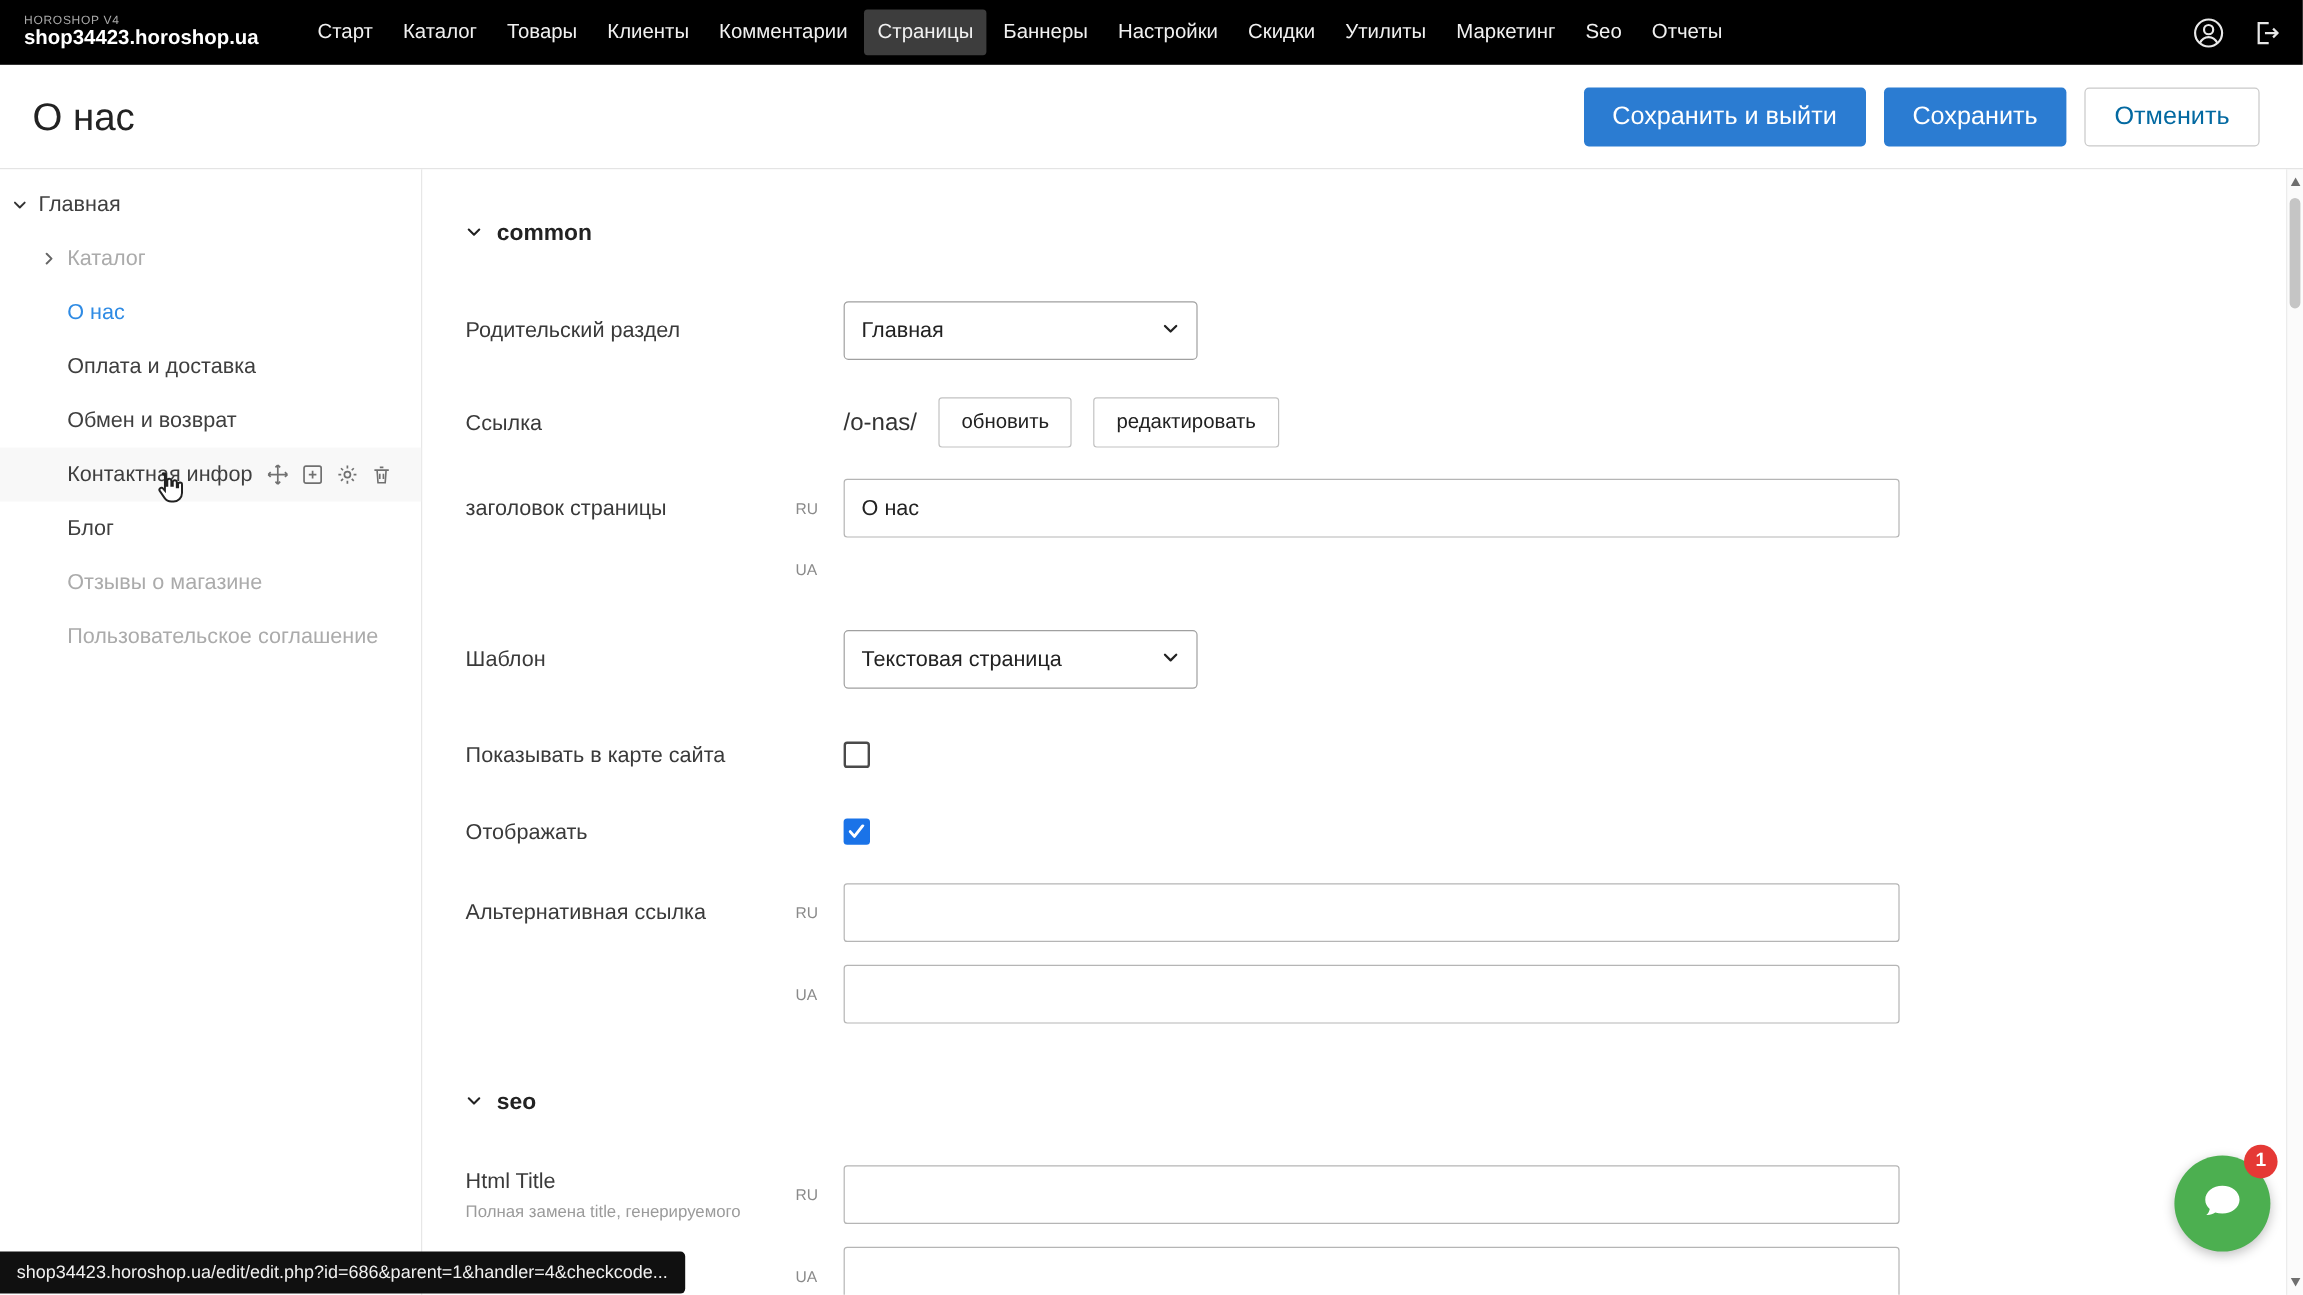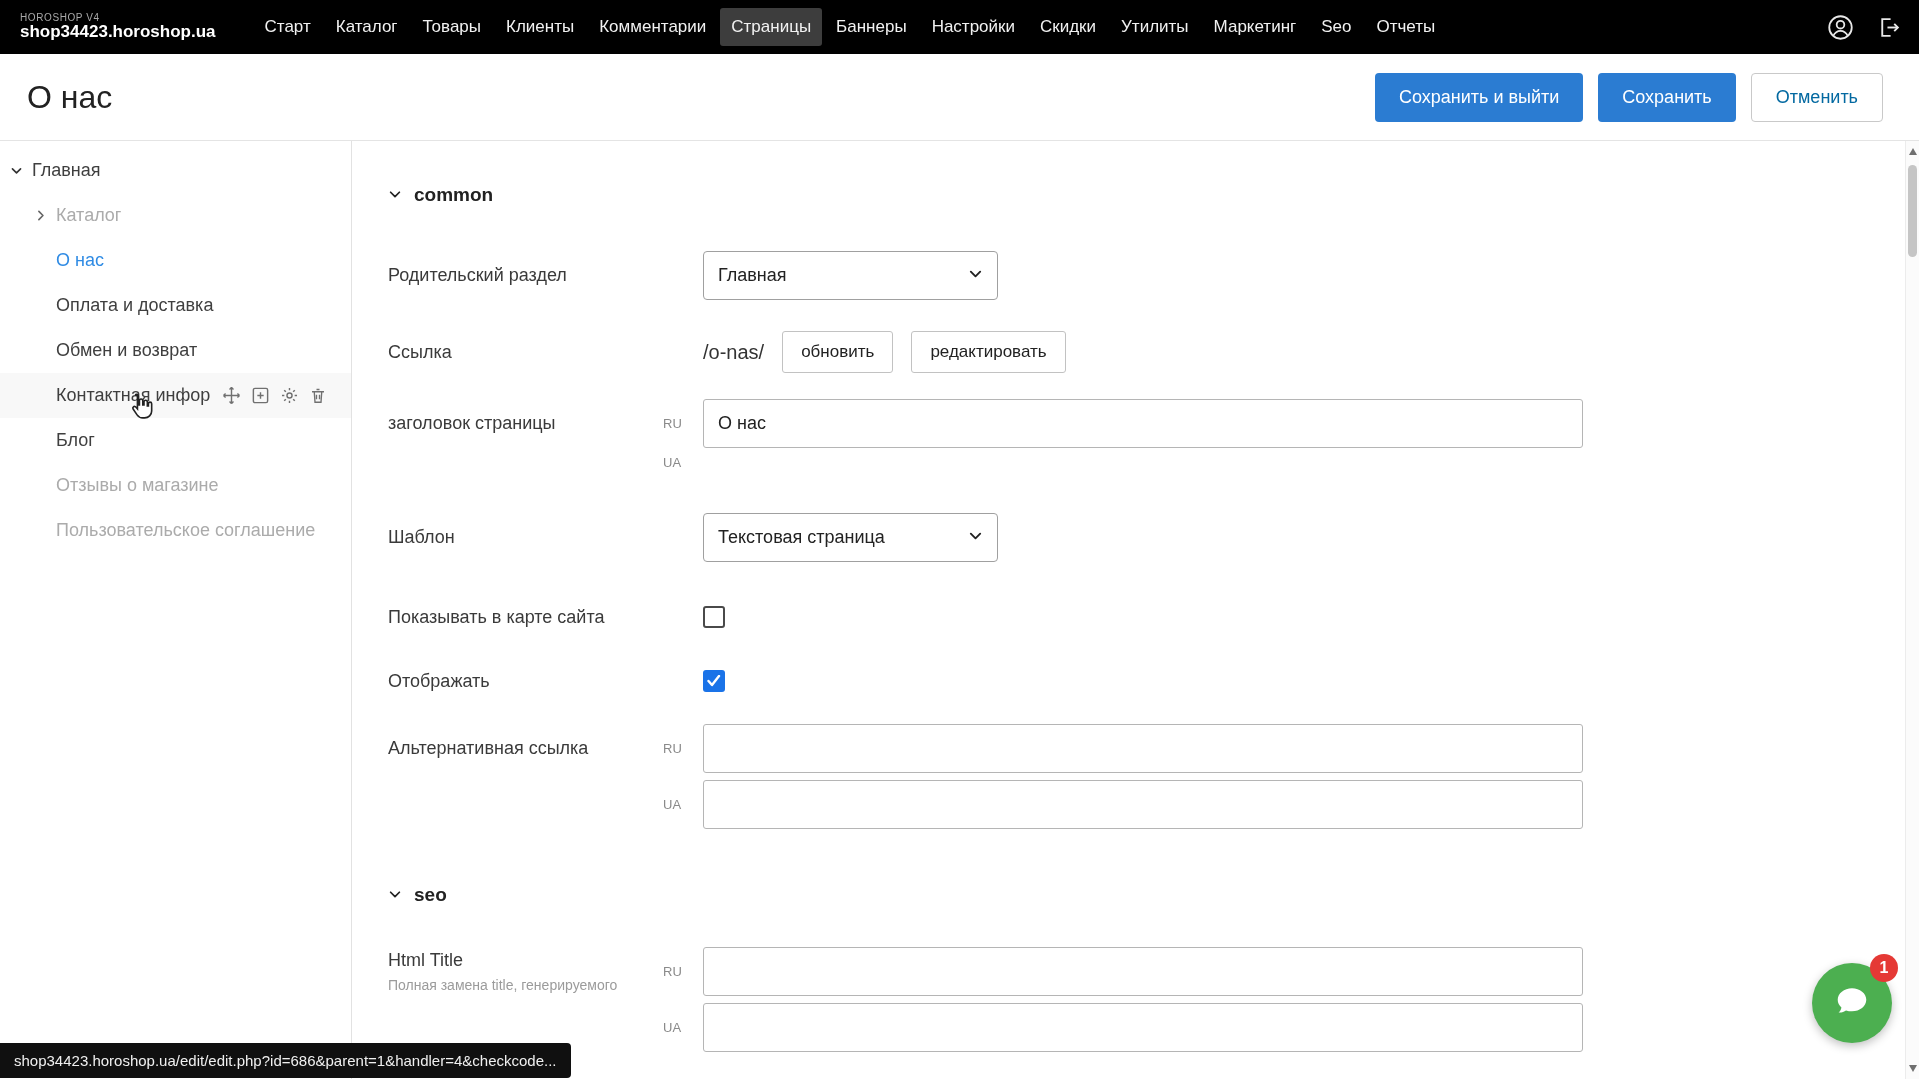--- a/index.html
+++ b/index.html
@@ -17,21 +17,21 @@
                   white-space:nowrap; cursor:pointer; }
   .topnav .item.active { background:#3d3d3d; }
   .topbar-right { margin-left:auto; margin-right:16px; display:flex; gap:18px; align-items:center; }
   .tb-icon { width:30px; height:30px; display:flex; align-items:center; justify-content:center; cursor:pointer; }
 
   
   .page-header { position:absolute; top:54px; left:0; width:1919px; height:87px; background:#fff;
                  border-bottom:1px solid #e4e4e4; display:flex; align-items:center; z-index:10; }
   .page-title { font-size:32px; color:#222; margin-left:27px; font-weight:400; }
   .header-actions { margin-left:auto; margin-right:36px; display:flex; gap:15px; }
-  .btn { height:49px; border-radius:4px; font-size:18px; display:inline-flex; align-items:center;
+  .btn { height:49px; border-radius:4px; font-size:21px; display:inline-flex; align-items:center;
          justify-content:center; cursor:pointer; padding:0 24px; border:none; white-space:nowrap; }
   .btn-primary { background:#2b7cd2; color:#fff; }
   .btn-outline { background:#fff; color:#0369a1; border:1px solid #c9c9c9; }
 
   
   .sidebar { position:absolute; top:141px; left:0; width:352px; height:938px; background:#fff;
              border-right:1px solid #e2e2e2; padding-top:7px; }
   .tree-item { height:45px; display:flex; align-items:center; font-size:18px; color:#3f3f3f;
                padding-left:34px; cursor:pointer; }
   .tree-item.root { padding-left:10px; }
@@ -41,21 +41,21 @@
   .tree-item.hovered { background:#f8f8f8; }
   .tree-icons { display:flex; align-items:center; gap:10px; margin-left:12px; }
   .tree-icons span { display:flex; cursor:pointer; }
 
   
   .content { position:absolute; top:141px; left:352px; width:1553px; height:938px;
              overflow:hidden; background:#fff; }
   .section-head { margin:42px 0 0 36px; display:flex; align-items:center; gap:12px;
                   font-size:19px; font-weight:bold; color:#222; height:24px; cursor:pointer; }
   .frow { display:grid; grid-template-columns:275px 40px 880px; padding-left:36px;
-          align-items:center; row-gap:7px; }
+          align-items:center; row-gap:19px; }
   .flabel { font-size:18px; color:#3a3a3a; }
   .lang { font-size:13px; color:#8a8a8a; text-align:left; padding-right:10px; }
   .tinput { height:49px; border:1px solid #b5b5b5; border-radius:3px; font-size:18px;
             padding:0 14px; width:100%; color:#222; background:#fff; outline:none;
             font-family:"Liberation Sans", sans-serif; }
   .selectbox { width:295px; height:49px; border:1px solid #a0a0a0; border-radius:4px;
                display:flex; align-items:center; justify-content:space-between;
                padding:0 14px; font-size:18px; color:#222; cursor:pointer; background:#fff; }
   .row-parent    { margin-top:44px; }
   .row-link      { margin-top:31px; }

